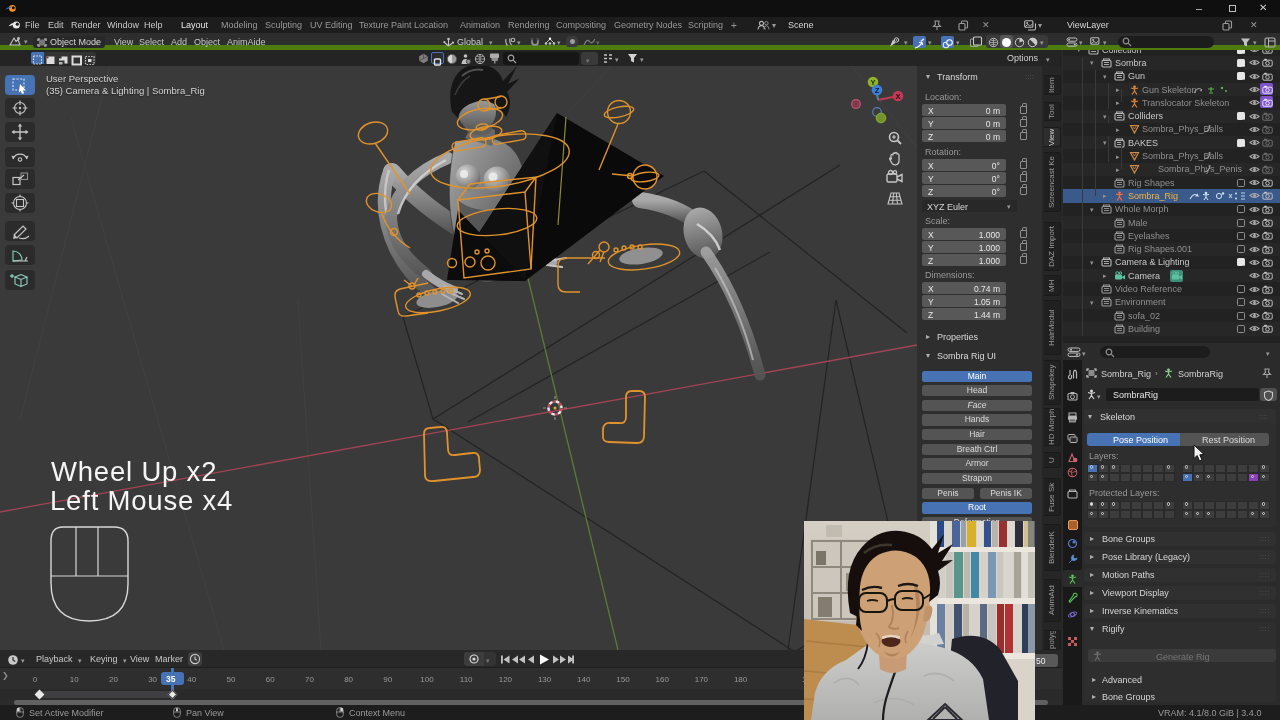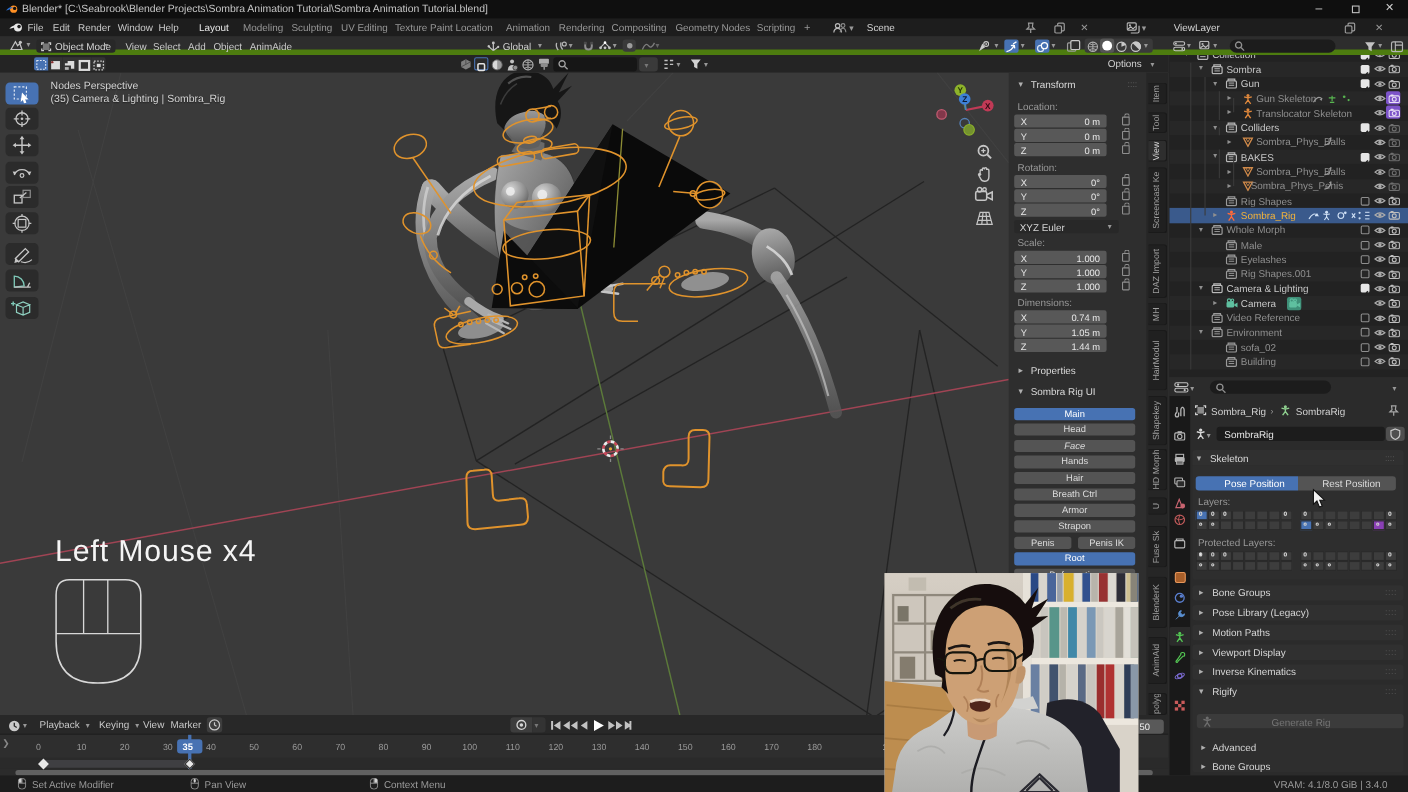--- a/index.html
+++ b/index.html
@@ -27,21 +27,20 @@
 </head>
 <body>
 <div id="root">
 
   <div class="abs" id="titlebar" style="left:0;top:0;width:1280px;height:17px;background:#0f0f0f;">
     <svg class="abs" style="left:5px;top:3px;" width="12" height="11" viewBox="0 0 12 11">
         <circle cx="7.4" cy="5.4" r="3.3" fill="#ff9024"></circle>
         <circle cx="8.3" cy="4.7" r="1.5" fill="#0f0f0f"></circle>
         <path d="M0.5,6.5 Q3,3.2 7,3.4 L4.5,5.2 Q2.5,6.3 0.5,6.5Z" fill="#2a6fd0"></path>
       </svg>
-    <div class="t" style="left:20px;top:4px;font-size:9.5px;color:#c6c6c6;">Blender* [C:\Seabrook\Blender Projects\Sombra Animation Tutorial\Sombra Animation Tutorial.blend]</div>
     <div class="t" style="left:1196px;top:3px;font-size:11px;color:#cfcfcf;">–</div>
     <div class="abs" style="left:1229px;top:5px;width:7px;height:7px;border:1px solid #bfbfbf;"></div>
     <div class="t" style="left:1259px;top:3px;font-size:10px;color:#cfcfcf;">✕</div>
   </div>
 
   <div class="abs" id="topbar" style="left:0;top:17px;width:1280px;height:16px;background:#1d1d1d;">
     <svg class="abs" style="left:8px;top:2px;" width="14" height="12" viewBox="0 0 14 12">
         <circle cx="8.3" cy="6" r="3.6" fill="#e8e8e8"></circle>
         <circle cx="9.3" cy="5.2" r="1.6" fill="#1d1d1d"></circle>
         <path d="M0.5,7.2 Q3.5,3.5 8,3.8 L5,5.8 Q3,7 0.5,7.2Z" fill="#e8e8e8"></path>
@@ -441,21 +440,21 @@
       </g>
 
       <g>
         <circle cx="555" cy="408" r="6.5" fill="none" stroke="#c84a5a" stroke-width="2.4" stroke-dasharray="3.4 3.4"></circle>
         <circle cx="555" cy="408" r="6.5" fill="none" stroke="#ededed" stroke-width="2.4" stroke-dasharray="3.4 3.4" stroke-dashoffset="3.4"></circle>
         <path d="M555,399 V396 M555,417 V420 M546,408 H543 M564,408 H567" stroke="#8a8a8a" stroke-width="1.2"></path>
         <circle cx="555" cy="408" r="1.5" fill="#e8a83a"></circle>
       </g>
     </svg>
 
-    <div class="t" style="left:46px;top:8px;color:#d4d4d4;font-size:9.5px;text-shadow:0 1px 1px #222;">Nodes Perspective</div>
+    <div class="t" style="left:46px;top:8px;color:#d4d4d4;font-size:9.5px;text-shadow:0 1px 1px #222;">User Perspective</div>
     <div class="t" style="left:46px;top:20px;color:#d4d4d4;font-size:9.5px;text-shadow:0 1px 1px #222;">(35) Camera &amp; Lighting | Sombra_Rig</div>
 
     <div id="lt">
       <div class="abs" style="left:5px;top:9px;width:30px;height:20px;background:#4772b3;border-radius:4px;"><svg width="30" height="20" viewBox="0 0 30 20">
             <rect x="8" y="4" width="11" height="11" fill="none" stroke="#dde6f3" stroke-width="1.1" stroke-dasharray="2 1.6"></rect>
             <path d="M15,9 L21,15.5 L17.8,15 L19,18.5 L16.8,18.8 L15.8,15.8 L13.8,17.8 Z" fill="#fff"></path>
           </svg></div>
       <div class="abs" style="left:5px;top:32px;width:30px;height:20px;background:#2b2b2b;border-radius:4px;"><svg width="30" height="20" viewBox="0 0 30 20">
             <circle cx="15" cy="10" r="5.5" fill="none" stroke="#c6c6c6" stroke-width="1.2"></circle>
             <path d="M15,2.5 V7 M15,13 V17.5 M7.5,10 H12 M18,10 H22.5" stroke="#c6c6c6" stroke-width="1.2"></path>
@@ -520,20 +519,21 @@
     <svg class="abs" style="left:885px;top:103px" width="20" height="16" viewBox="0 0 20 16">
         <rect x="2" y="5" width="10" height="8" rx="1.5" fill="none" stroke="#c5c5c5" stroke-width="1.4"></rect>
         <path d="M12,8 L17,5.5 V12.5 L12,10" fill="none" stroke="#c5c5c5" stroke-width="1.4"></path>
         <circle cx="5.5" cy="3.5" r="2" fill="none" stroke="#c5c5c5" stroke-width="1.3"></circle>
         <circle cx="10" cy="3.2" r="1.6" fill="none" stroke="#c5c5c5" stroke-width="1.3"></circle>
       </svg>
     <svg class="abs" style="left:886px;top:125px" width="18" height="16" viewBox="0 0 18 16">
         <path d="M5,2 H13 L16,13 H2 Z M7.7,2 L6.5,13 M10.3,2 L11.5,13 M3.9,5.7 H14.1 M3.2,9.3 H14.8" fill="none" stroke="#c5c5c5" stroke-width="1.1"></path>
       </svg>
 
+    <div class="t" style="left:51px;top:392px;font-size:27.5px;color:#f5f5f5;letter-spacing:0.8px;">Wheel Up x2</div>
     <div class="t" style="left:50px;top:421px;font-size:27.5px;color:#f5f5f5;letter-spacing:0.8px;">Left Mouse x4</div>
     <svg class="abs" style="left:49px;top:459px" width="82" height="100" viewBox="0 0 82 100">
       <path d="M14,2 H65 Q79,2 79,16 V59 Q79,96 40,96 Q2,96 2,58 V16 Q2,2 14,2 Z" fill="none" stroke="#d8d8d8" stroke-width="1.4"></path>
       <path d="M27,2 V51 M49,2 V51 M2,51 H79" stroke="#d8d8d8" stroke-width="1.2" fill="none"></path>
     </svg>
 
     <div id="npanel" class="abs" style="left:917px;top:0;width:125px;height:584px;background:#2e2e2e;">
       <div class="t" style="left:9px;top:7px;font-size:8px;color:#b0b0b0;">▾</div>
       <div class="t" style="left:20px;top:7px;color:#dadada;">Transform</div>
       <div class="t" style="left:108px;top:7px;color:#5c5c5c;font-size:8px;">::::</div>
@@ -815,21 +815,21 @@
           <rect x="0.8" y="2.2" width="9.4" height="6" rx="1.2" fill="none" stroke="#6f6f6f" stroke-width="1.0"></rect>
           <circle cx="5.5" cy="5.2" r="1.8" fill="none" stroke="#6f6f6f" stroke-width="1.0"></circle>
           <rect x="2" y="0.8" width="3" height="1.6" rx="0.8" fill="#6f6f6f"></rect>
         </svg>
       <div class="abs" style="left:0;top:112.7px;width:217px;height:13.3px;background:#272727;"></div>
       <div class="t" style="left:53px;top:115.8px;font-size:7px;color:#909090;">▸</div>
       <svg class="abs" style="left:66px;top:114.3px" width="11" height="10" viewBox="0 0 11 10">
           <path d="M1.5,1.5 H9.5 L5.5,9 Z" fill="none" stroke="#d08a4a" stroke-width="1.2"></path>
           <path d="M3.5,1.5 L5.5,5 L7.5,1.5" fill="none" stroke="#d08a4a" stroke-width="0.8"></path>
         </svg>
-      <div class="t" style="left:74px;top:115.3px;color:#8f8f8f;">Sombra_Phys_Penis</div>
+      <div class="t" style="left:95px;top:115.3px;color:#8f8f8f;">Sombra_Phys_Penis</div>
       <svg class="abs" style="left:139px;top:114.3px" width="12" height="10" viewBox="0 0 12 10">
           <path d="M2,8 Q8,7 8,1" stroke="#9a9a9a" stroke-width="1.1" fill="none"></path>
           <path d="M8,1 l-2,1 l2,1.5 z" fill="#9a9a9a"></path>
         </svg>
       <svg class="abs" style="left:186px;top:114.8px" width="11" height="9" viewBox="0 0 11 9">
           <path d="M1,4.5 Q5.5,0.5 10,4.5 Q5.5,8.5 1,4.5 Z" fill="none" stroke="#ababab" stroke-width="1.1"></path>
           <circle cx="5.5" cy="4.5" r="1.5" fill="#ababab"></circle>
         </svg>
       <svg class="abs" style="left:199px;top:114.8px" width="11" height="9" viewBox="0 0 11 9">
           <rect x="0.8" y="2.2" width="9.4" height="6" rx="1.2" fill="none" stroke="#6f6f6f" stroke-width="1.0"></rect>

